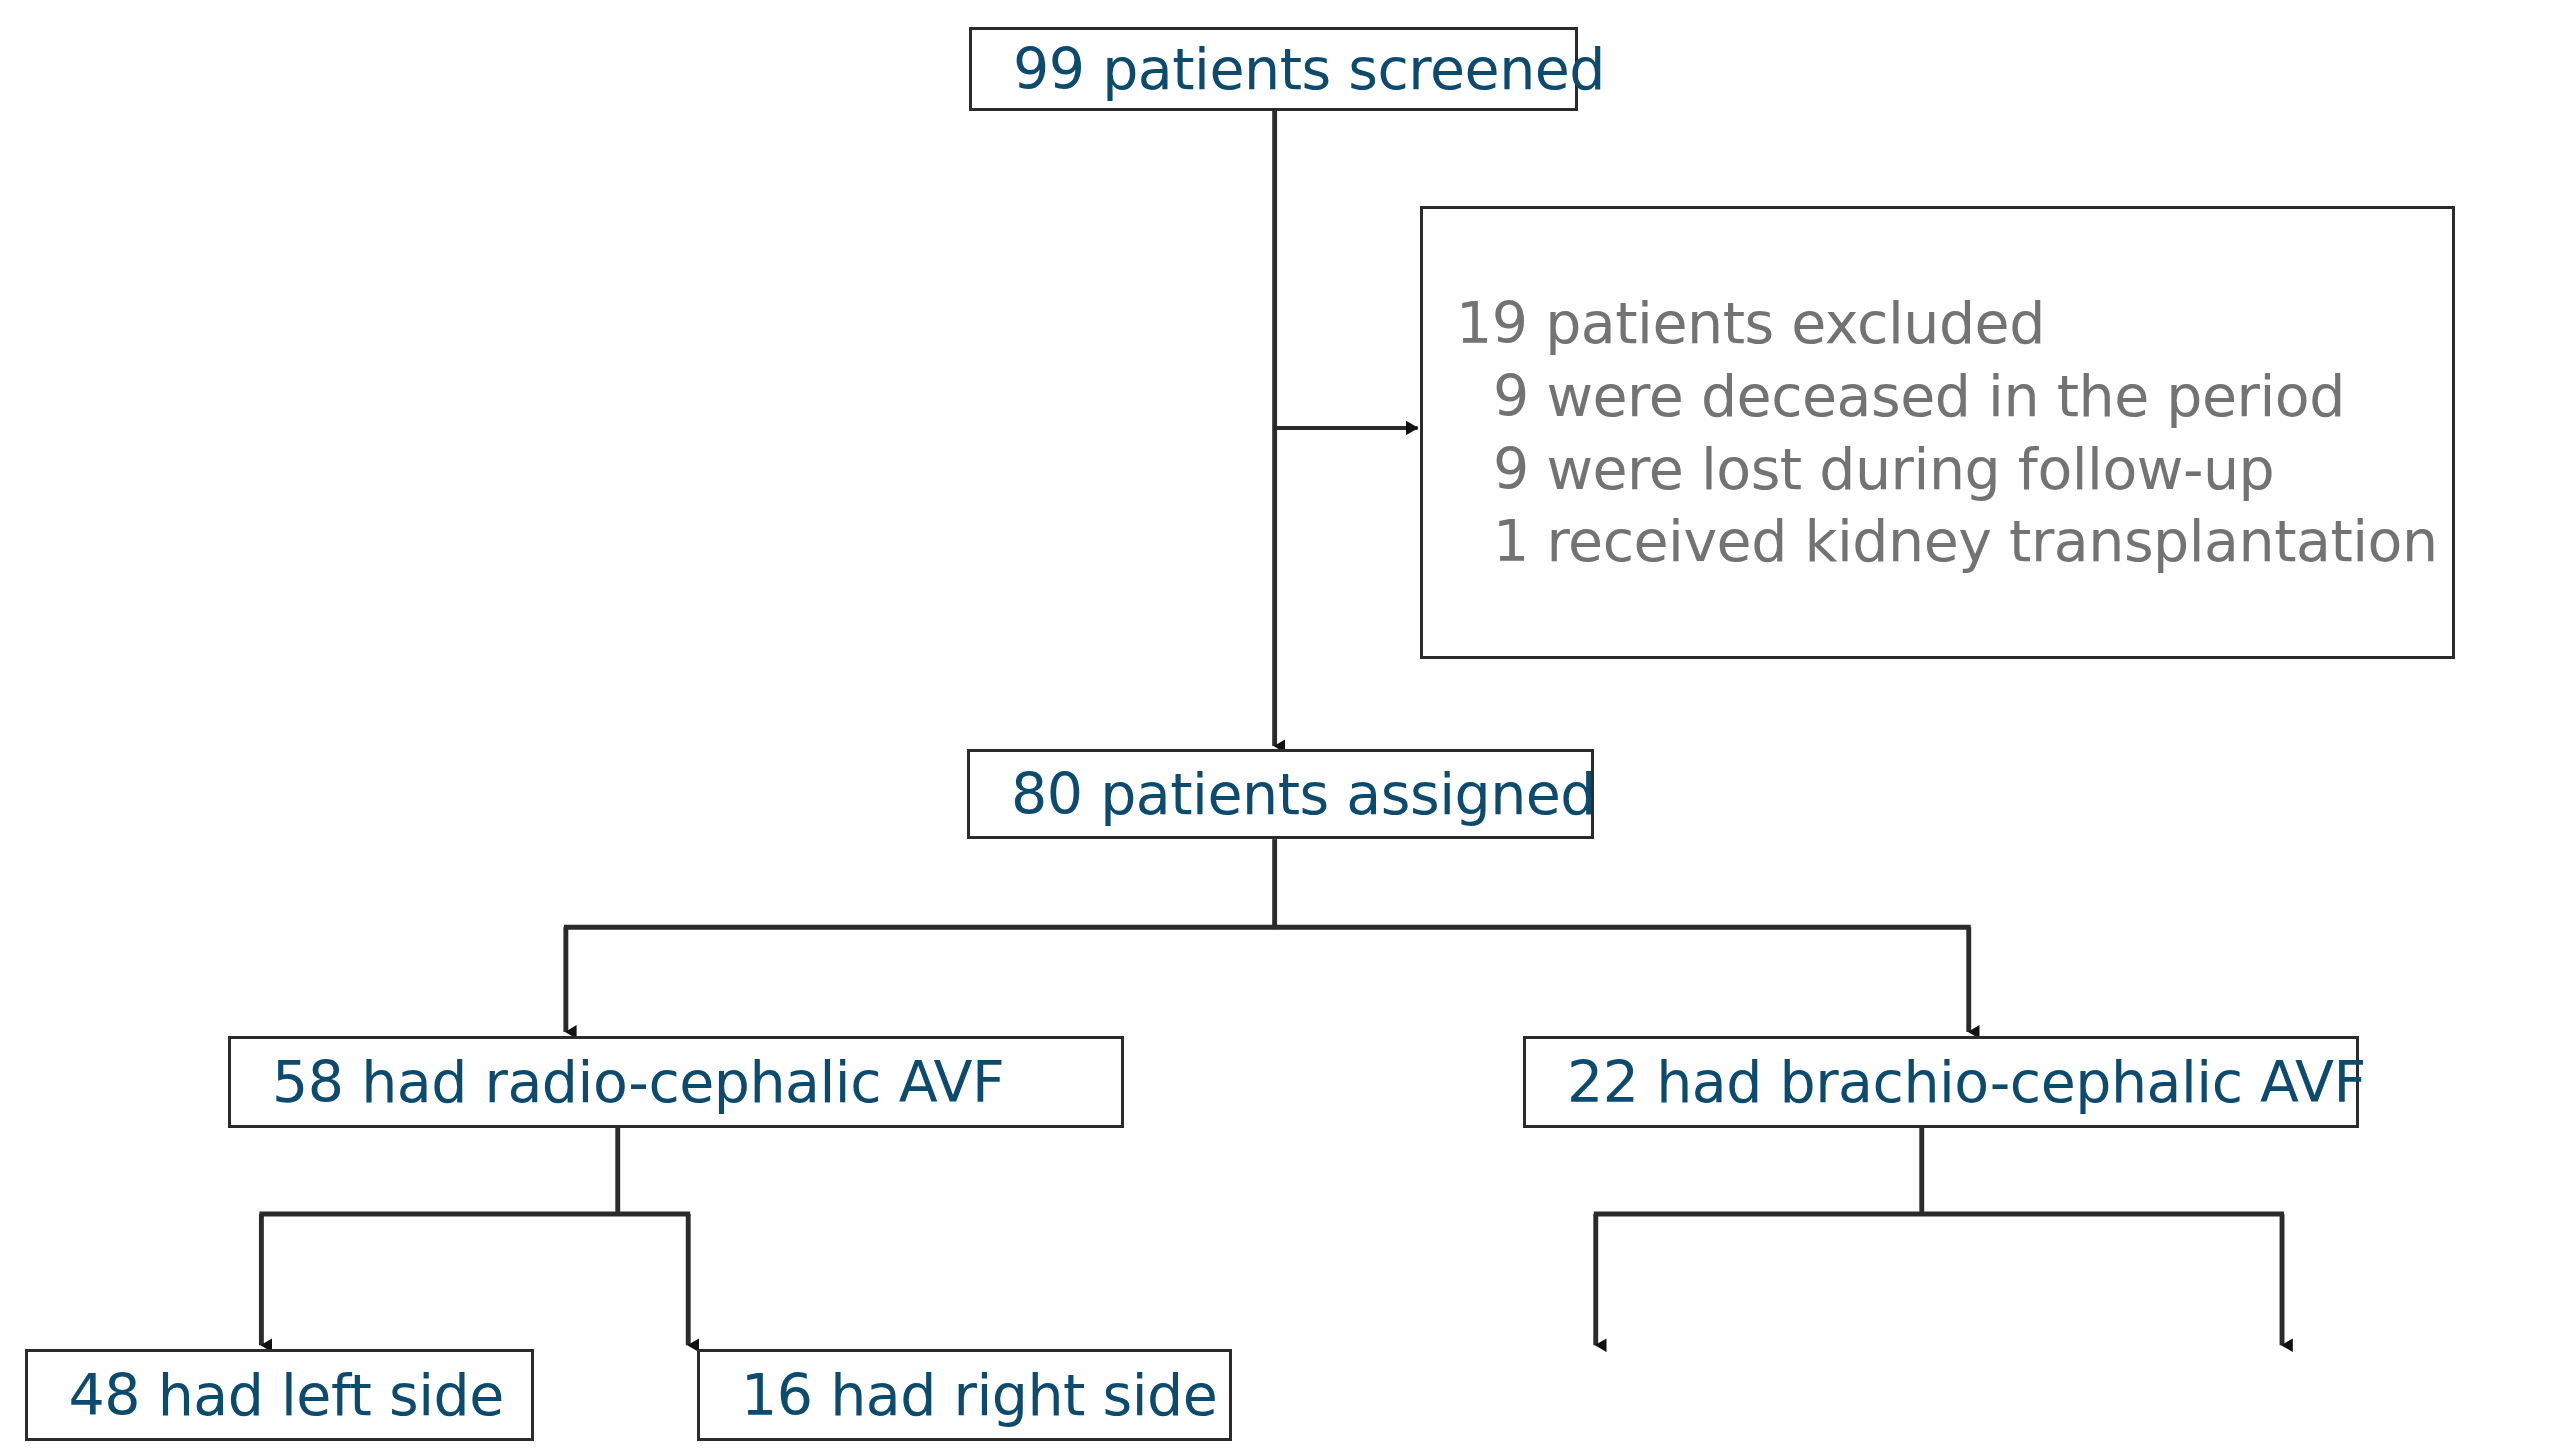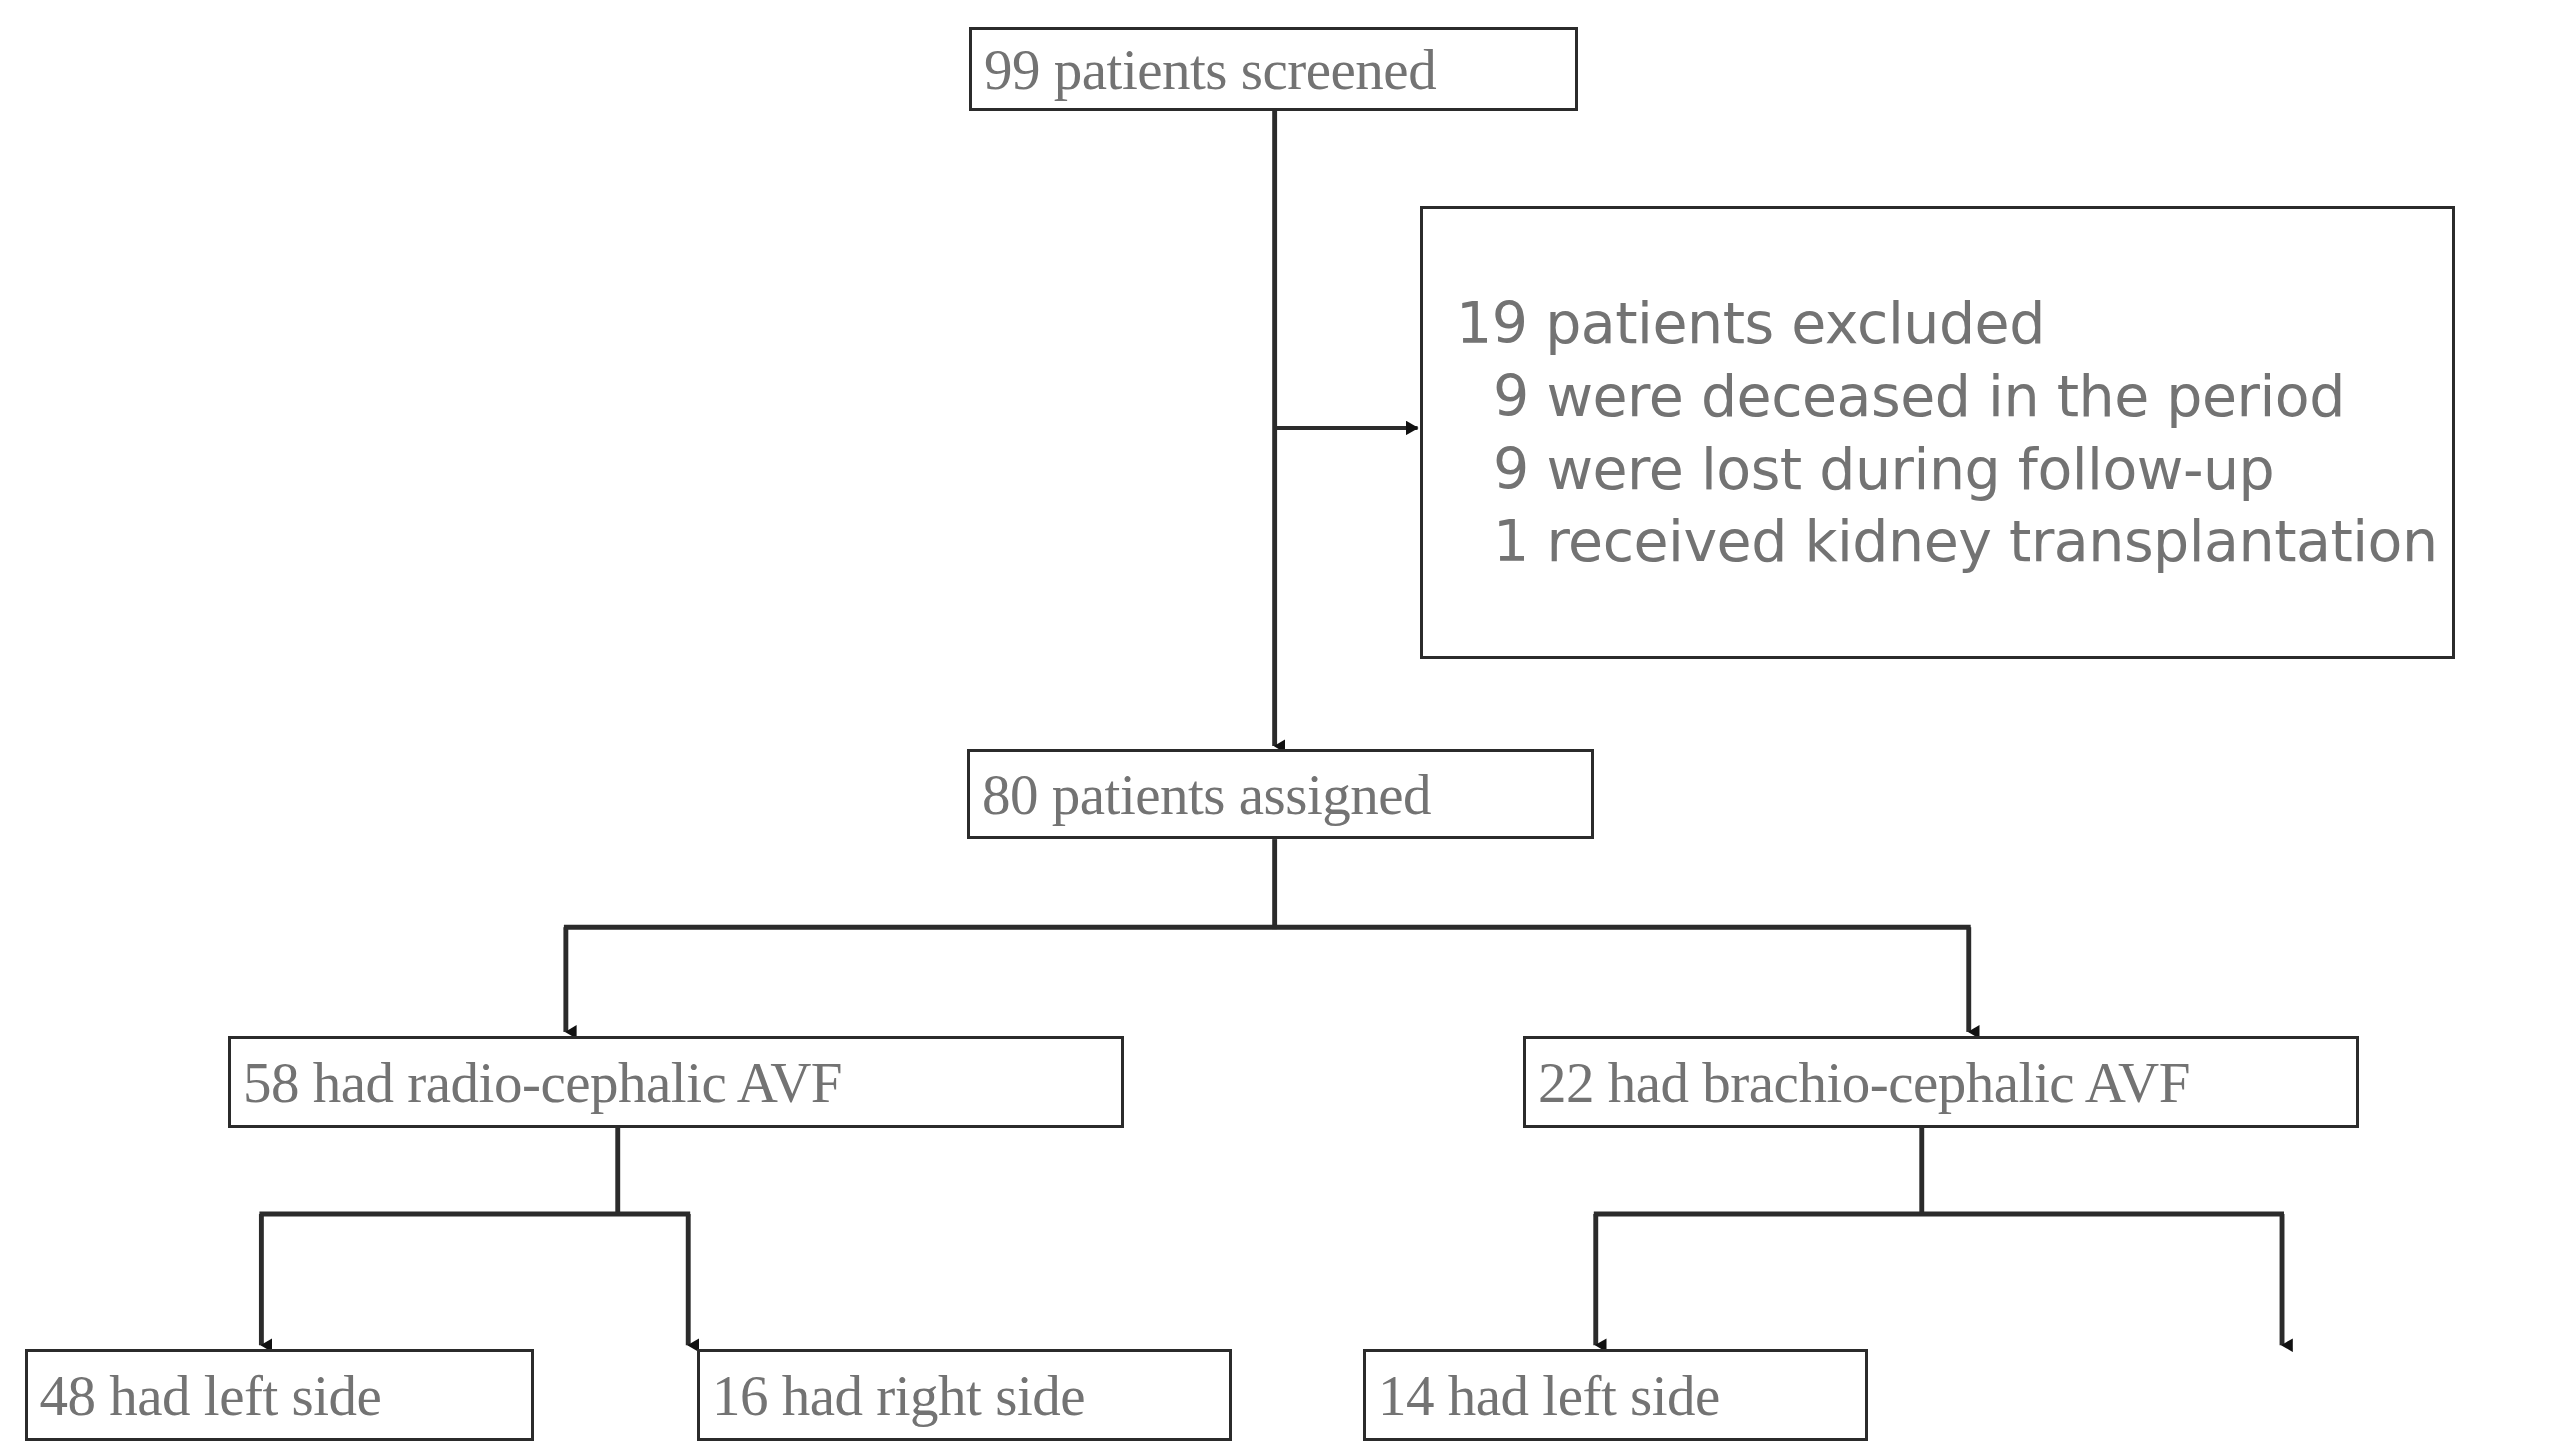--- a/index.html
+++ b/index.html
@@ -30,25 +30,24 @@
     box-sizing: border-box;
     border: 3.9px solid #2b2b2b;
     background: #ffffff;
     display: flex;
     align-items: center;
     justify-content: flex-start;
   }
   .node-label {
     font-size: 57px;
     line-height: 1.0;
-    color: #737373;
+    color: #0c4a6e;
     white-space: nowrap;
-    padding-left: 12px;
+    padding-left: 41px;
     letter-spacing: -0.5px;
-    font-family: Liberation Serif, serif;
   }
   .excl-box {
     position: absolute;
     box-sizing: border-box;
     border: 3.9px solid #2b2b2b;
     background: #ffffff;
     display: flex;
     flex-direction: column;
     justify-content: center;
     padding-left: 33px;
@@ -133,19 +132,16 @@
   </div>
 
   <div class="node-box" style="left:24.5px; top:1349px; width:509px; height:92px;">
     <span class="node-label">48 had left side</span>
   </div>
 
   <div class="node-box" style="left:697px; top:1349px; width:535px; height:92px;">
     <span class="node-label">16 had right side</span>
   </div>
 
-  <div class="node-box" style="left:1363px; top:1349px; width:505px; height:92px;">
-    <span class="node-label">14 had left side</span>
-  </div>
 
 
 </div>
 
 
 </body></html>

